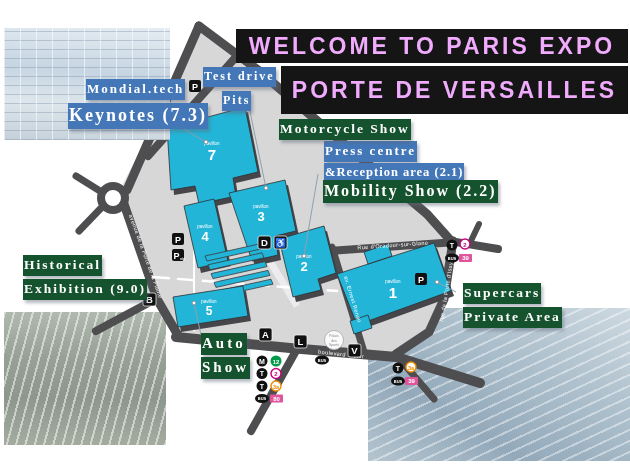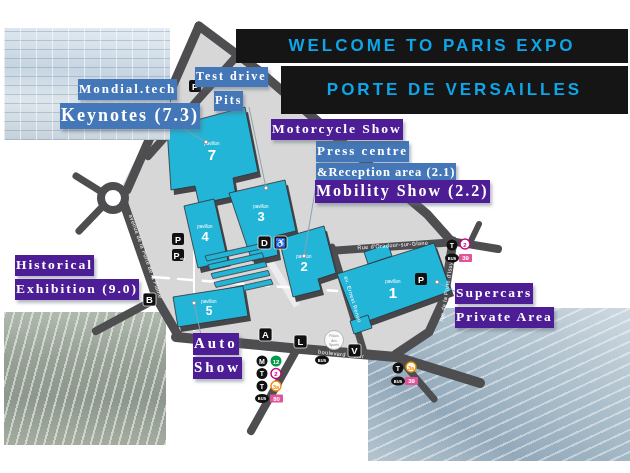--- a/index.html
+++ b/index.html
@@ -13,30 +13,30 @@
       linear-gradient(185deg,#e6edf3 0%,#c6d5e2 40%,#dde6ec 68%,#c4d0da 100%);}
   #photo-bl{left:4px;top:312px;width:162px;height:133px;z-index:1;
     background:
       repeating-linear-gradient(105deg, rgba(255,255,255,.5) 0 2px, transparent 2px 9px),
       linear-gradient(180deg,#b0b9ae 0%,#96a094 35%,#8d978d 65%,#a4ac9f 100%);}
   #photo-br{left:368px;top:308px;width:262px;height:153px;z-index:1;
     background:
       repeating-linear-gradient(155deg, rgba(255,255,255,.42) 0 2px, transparent 2px 10px),
       linear-gradient(210deg,#cdd9e1 0%,#aabdca 40%,#93a9ba 70%,#b5c5d0 100%);}
   #map-svg{position:absolute;left:0;top:0;z-index:2;}
-  .banner{position:absolute;z-index:4;background:#151516;color:#0ea5e9;
-    font-weight:bold;font-size:17px;letter-spacing:3px;
+  .banner{position:absolute;z-index:4;background:#151516;color:#f0abfc;
+    font-weight:bold;font-size:23px;letter-spacing:3px;
     display:flex;align-items:center;justify-content:center;white-space:nowrap;}
   #banner1{left:236px;top:29px;width:392px;height:34px;}
   #banner2{left:281px;top:66px;width:347px;height:48px;}
   .lbl{position:absolute;z-index:4;color:#fff;font-family:"Liberation Serif",serif;
     font-weight:bold;white-space:nowrap;padding:2px 1px 3px;letter-spacing:2px;
-    box-shadow:2px 3px 3px rgba(95,105,120,.45);}
+    box-shadow:2px 3px 3px rgba(95,105,120,.45);margin-left:8px;}
   .lbl.blue{background:#4377b8;}
-  .lbl.black{background:#4c1d95;}
+  .lbl.black{background:#14532d;}
 </style>
 </head>
 <body>
 
 <div id="stage">
 
   <div id="photo-bl" class="photo"></div>
   <div id="photo-br" class="photo"></div>
 
   <svg id="map-svg" width="630" height="473" viewBox="0 0 630 473" font-family="Liberation Sans, sans-serif">

